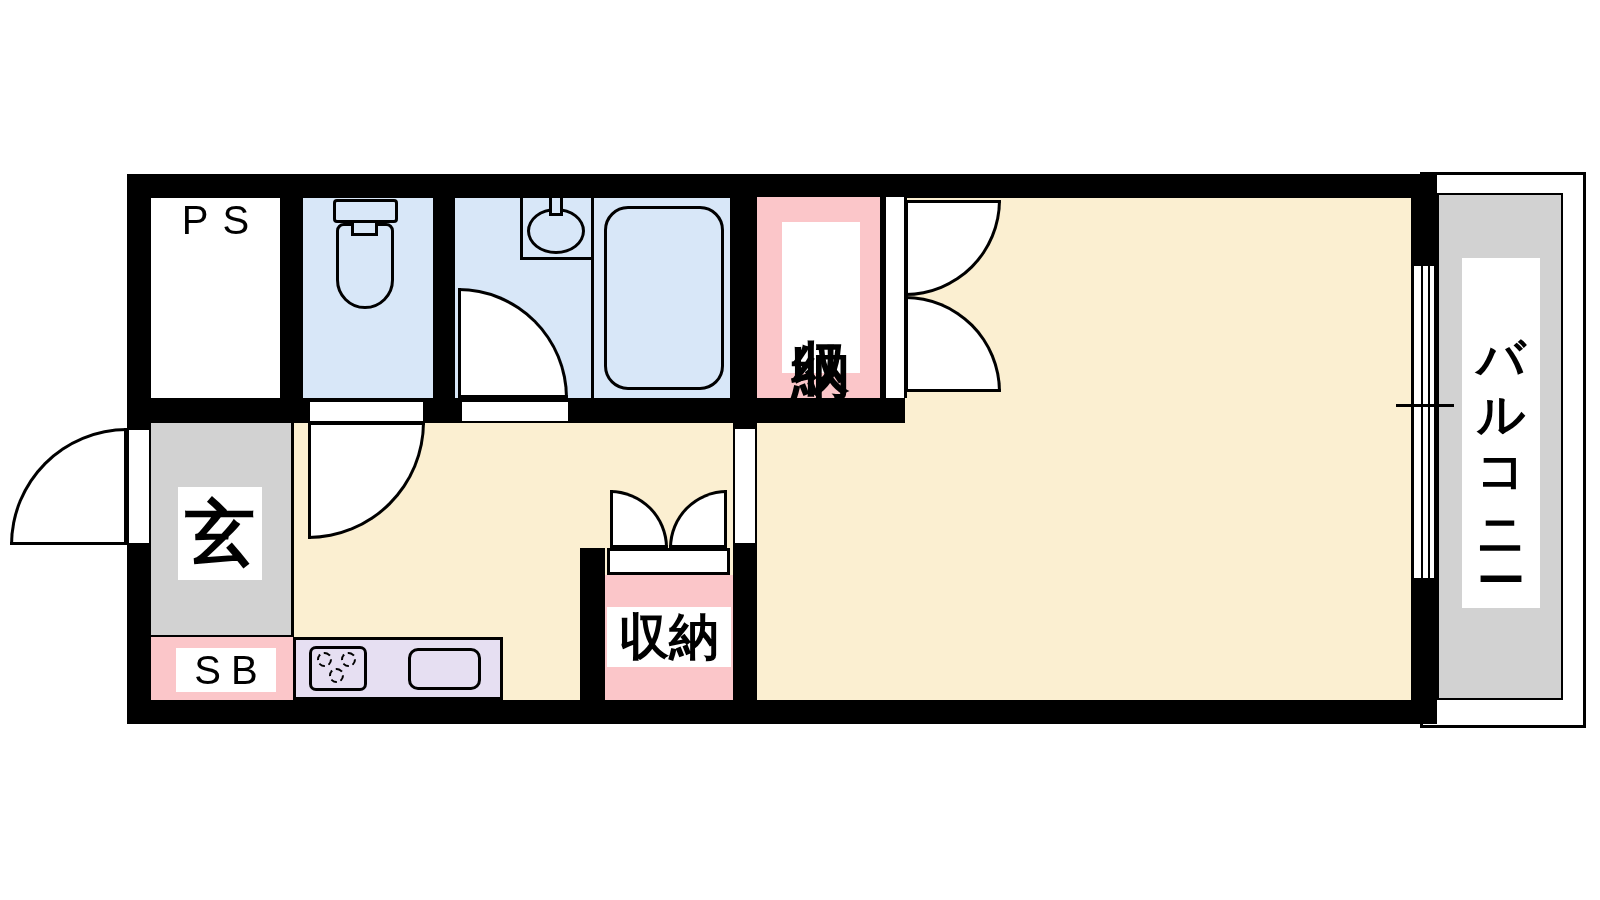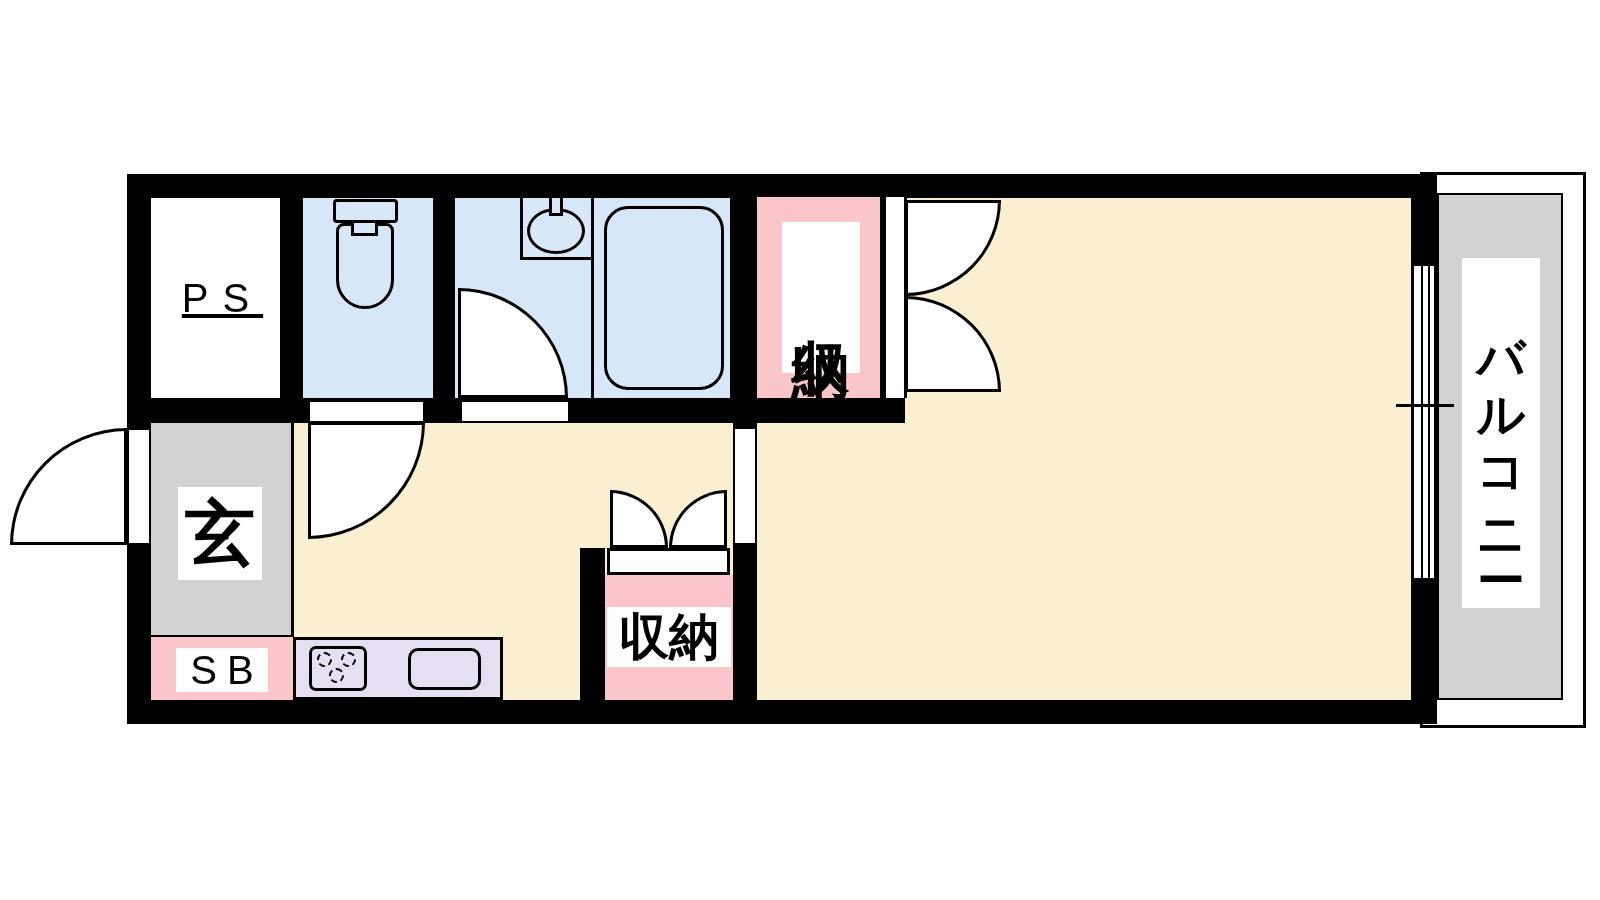--- a/index.html
+++ b/index.html
@@ -24,21 +24,21 @@
 </head>
 <body>
 
 <div class="stage">
 
   <div class="abs white" style="left:1420px;top:172px;width:166px;height:556px;border:3px solid #000;"></div>
   <div class="abs gray" style="left:1437px;top:193px;width:126px;height:507px;border:2px solid #000;"></div>
 
   <div class="abs wall" style="left:127px;top:174px;width:1310px;height:550px;"></div>
 
-  <div class="abs white" style="left:151px;top:198px;width:129px;height:200px;display:flex;align-items:center;justify-content:center;text-decoration:underline;">
+  <div class="abs white" style="left:151px;top:198px;width:129px;height:200px;display:flex;align-items:flex-start;justify-content:center;">
     <span style="font-size:40px;letter-spacing:14px;margin-right:-14px;">PS</span>
   </div>
 
   <div class="abs blue" style="left:303px;top:198px;width:130px;height:200px;"></div>
 
   <div class="abs" style="left:333px;top:199px;width:66px;height:112px;">
     <div class="abs" style="left:0;top:0;width:65px;height:24px;border:3px solid #000;border-radius:4px;"></div>
     <div class="abs" style="left:3px;top:24px;width:58px;height:86px;border:3px solid #000;border-radius:8px 8px 30px 30px;"></div>
     <div class="abs" style="left:18px;top:24px;width:27px;height:13px;border:3px solid #000;border-top:none;background:#D8E7F8;"></div>
   </div>
@@ -65,21 +65,21 @@
   <div class="abs cream" style="left:293px;top:423px;width:440px;height:277px;"></div>
 
   <div class="abs gray" style="left:151px;top:423px;width:142px;height:214px;"></div>
   <div class="abs lblbox" style="left:178px;top:487px;width:84px;height:93px;">
     <span style="font-size:70px;font-weight:600;">玄</span>
   </div>
   <div class="abs line" style="left:291px;top:423px;width:3px;height:277px;"></div>
   <div class="abs line" style="left:151px;top:635px;width:142px;height:2px;"></div>
 
   <div class="abs pink" style="left:151px;top:637px;width:142px;height:63px;"></div>
-  <div class="abs lblbox" style="left:176px;top:648px;width:92px;height:44px;">
+  <div class="abs lblbox" style="left:176px;top:648px;width:100px;height:44px;">
     <span style="font-size:40px;letter-spacing:10px;margin-right:-10px;">SB</span>
   </div>
 
   <div class="abs lav" style="left:293px;top:637px;width:210px;height:63px;border:3px solid #000;"></div>
   <div class="abs" style="left:309px;top:646px;width:58px;height:45px;border:3px solid #000;border-radius:7px;">
     <div class="abs" style="left:5px;top:3px;width:15px;height:15px;border:2px dashed #000;border-radius:50%;"></div>
     <div class="abs" style="left:29px;top:3px;width:15px;height:15px;border:2px dashed #000;border-radius:50%;"></div>
     <div class="abs" style="left:17px;top:19px;width:15px;height:15px;border:2px dashed #000;border-radius:50%;"></div>
   </div>
   <div class="abs" style="left:408px;top:648px;width:73px;height:42px;border:3px solid #000;border-radius:10px;"></div>

